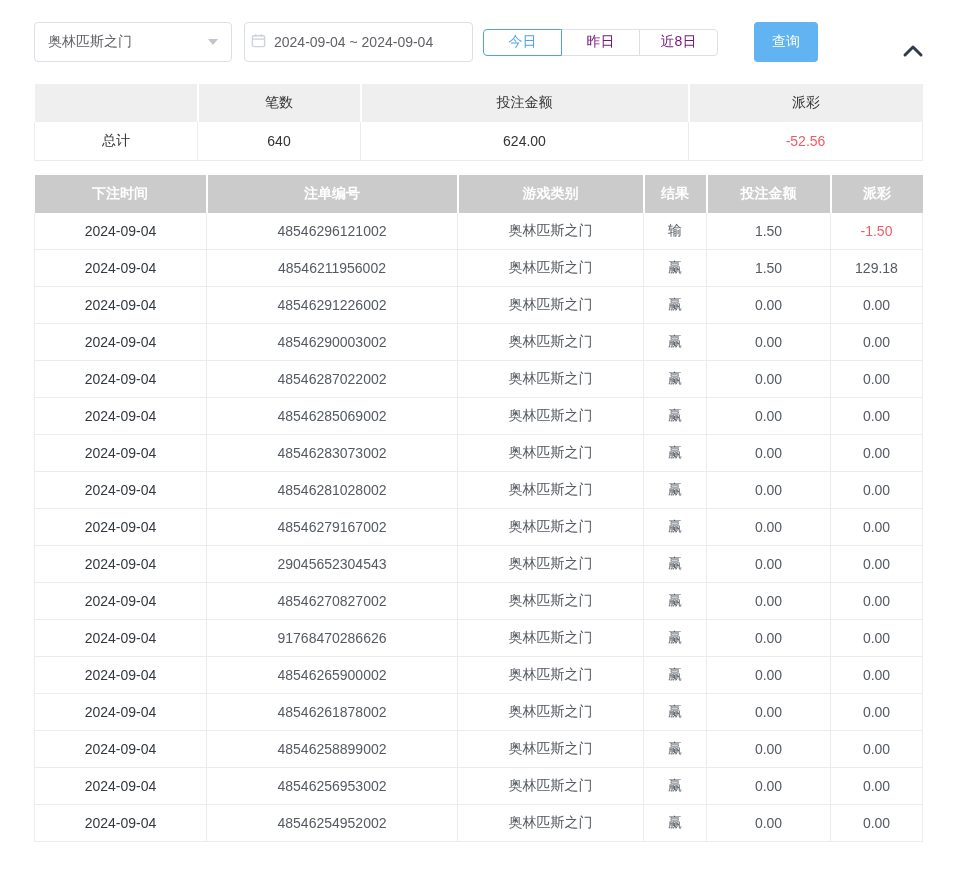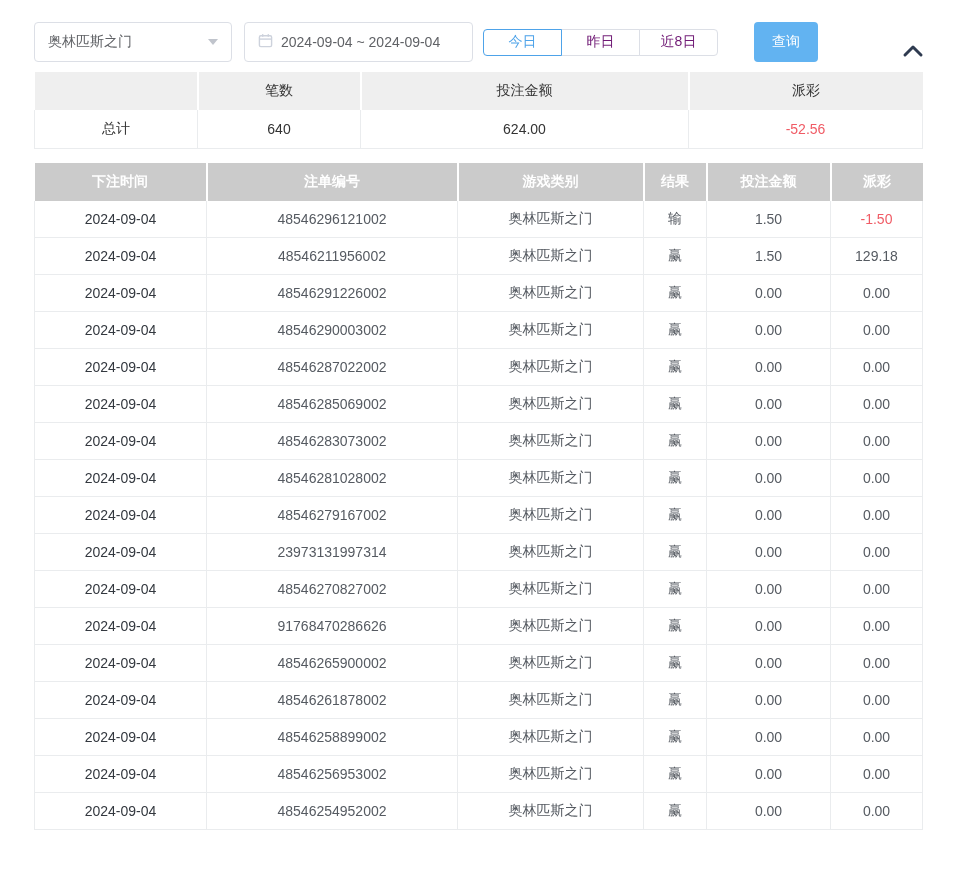--- a/index.html
+++ b/index.html
@@ -47,21 +47,21 @@
     border-left: 5px solid transparent;
     border-right: 5px solid transparent;
     border-top: 6px solid #c0c4cc;
   }
   .date-box {
     margin-left: 12px;
     width: 229px; height: 40px;
     border: 1px solid #dcdfe6; border-radius: 4px;
     display: flex; align-items: center;
     gap: 8px;
-    padding: 0 13px;
+    padding: 0 6px;
     font-size: 14px; color: #606266;
     cursor: pointer;
     background: #fff;
   }
   .btn-group { margin-left: 10px; display: flex; }
   .btn-group button {
     height: 27px; width: 79px;
     background: #fff;
     font-size: 14px;
     cursor: pointer;
@@ -85,21 +85,21 @@
     width: 64px; height: 40px;
     background: #62b3f1;
     border: none; border-radius: 4px;
     color: #ffffff; font-size: 14px;
     cursor: pointer;
     font-family: inherit;
   }
 
   table { border-collapse: collapse; table-layout: fixed; margin-left: 34px; width: 888px; }
 
-  .summary-table { margin-top: 10px; }
+  .summary-table { margin-top: 22px; }
   .summary-table th {
     background: #efefef;
     height: 38px;
     font-weight: normal;
     font-size: 14px; color: #333333;
     text-align: center;
     border-right: 2px solid #ffffff;
   }
   .summary-table th:last-child { border-right: none; }
   .summary-table td {
@@ -289,21 +289,21 @@
         <tr>
           <td>2024-09-04</td>
           <td>48546279167002</td>
           <td>奥林匹斯之门</td>
           <td>赢</td>
           <td>0.00</td>
           <td>0.00</td>
         </tr>
         <tr>
           <td>2024-09-04</td>
-          <td>23973131997314</td>
+          <td>29045652304543</td>
           <td>奥林匹斯之门</td>
           <td>赢</td>
           <td>0.00</td>
           <td>0.00</td>
         </tr>
         <tr>
           <td>2024-09-04</td>
           <td>48546270827002</td>
           <td>奥林匹斯之门</td>
           <td>赢</td>

